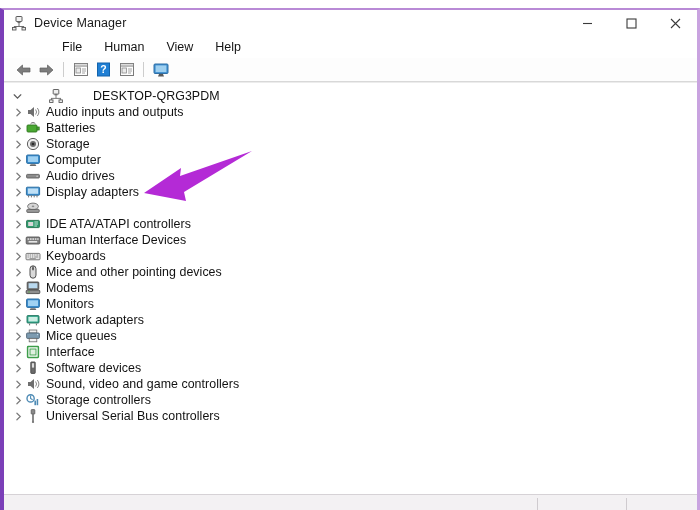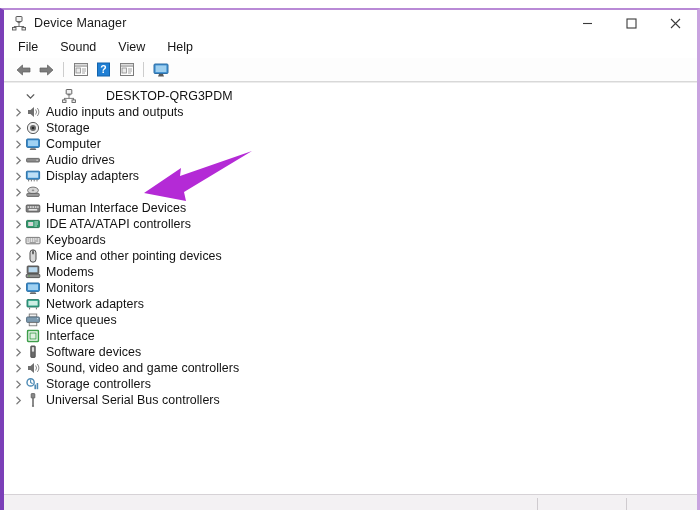--- a/index.html
+++ b/index.html
@@ -46,20 +46,21 @@
     color: #3a3a3a;
   }
   .wbtn svg { display: block; }
   
   #menubar {
     height: 22px;
     display: flex;
     align-items: center;
     padding-left: 8px;
     background: #ffffff;
+    margin-left: 44px;
   }
   .menu-item {
     font-size: 12.5px;
     color: #151515;
     padding: 2px 10px 2px 6px;
     margin-right: 6px;
     white-space: nowrap;
   }
   
   #toolbar {
@@ -88,21 +89,21 @@
     border-top: 1px solid #ececec;
     padding-top: 5px;
     overflow: hidden;
   }
   .row {
     height: 16px;
     display: flex;
     align-items: center;
     white-space: nowrap;
   }
-  .row.root { padding-left: 20px; gap: 24px; }
+  .row.root { padding-left: 7px; gap: 24px; }
   .row.child { padding-left: 8px; }
   .chev {
     width: 13px; height: 16px;
     display: flex; align-items: center; justify-content: center;
     color: #767676;
     flex: none;
   }
   .chev svg { display:block; }
   .ticon {
     width: 16px; height: 16px;
@@ -174,21 +175,21 @@
       <div class="wbtn">
         <svg width="11" height="11" viewBox="0 0 11 11">
             <path d="M1 1 L10 10 M10 1 L1 10" stroke="#3a3a3a" stroke-width="1.1"></path>
           </svg>
       </div>
     </div>
   </div>
 
   <div id="menubar">
     <div class="menu-item">File</div>
-    <div class="menu-item">Sound</div>
+    <div class="menu-item">Human</div>
     <div class="menu-item">View</div>
     <div class="menu-item">Help</div>
   </div>
 
   <div id="toolbar">
     <div class="tb">
       <svg width="17" height="14" viewBox="0 0 17 14">
         <path d="M7.5 2 L2 7 L7.5 12 V9 H15 V5 H7.5 Z" fill="#7d7d7d" stroke="#5e5e5e" stroke-width=".7" stroke-linejoin="round"></path>
       </svg>
     </div>
@@ -258,20 +259,35 @@
         </span>
       <span class="ticon">
         <svg width="16" height="16" viewBox="0 0 16 16">
             <path d="M3 6 H5.5 L9 3 V13 L5.5 10 H3 Z" fill="#6f6f6f"></path>
             <path d="M10.6 5.5 a4 4 0 0 1 0 5 M12.3 4 a6.4 6.4 0 0 1 0 8" fill="none" stroke="#8a8a8a" stroke-width="1"></path>
           </svg>
       </span>
       <span class="tlabel">Audio inputs and outputs</span>
     </div>
 
+    <div class="row child">
+      <span class="chev">
+          <svg width="9" height="9" viewBox="0 0 9 9">
+            <path d="M2.9 1.2 L6.3 4.5 L2.9 7.8" fill="none" stroke="#7a7a7a" stroke-width="1.2" stroke-linecap="round"></path>
+          </svg>
+        </span>
+      <span class="ticon">
+        <svg width="16" height="16" viewBox="0 0 16 16">
+            <rect x="2" y="5" width="10" height="7" rx="1" fill="#4aa832" stroke="#2f7720" stroke-width=".9"></rect>
+            <rect x="12.2" y="7" width="2" height="3" fill="#4aa832" stroke="#2f7720" stroke-width=".8"></rect>
+            <path d="M5.5 4 a3 3 0 0 1 5 0" fill="none" stroke="#5a5a5a" stroke-width="1"></path>
+          </svg>
+      </span>
+      <span class="tlabel">Batteries</span>
+    </div>
 
     <div class="row child">
       <span class="chev">
           <svg width="9" height="9" viewBox="0 0 9 9">
             <path d="M2.9 1.2 L6.3 4.5 L2.9 7.8" fill="none" stroke="#7a7a7a" stroke-width="1.2" stroke-linecap="round"></path>
           </svg>
         </span>
       <span class="ticon">
         <svg width="16" height="16" viewBox="0 0 16 16">
             <circle cx="8" cy="8" r="5.6" fill="#efefef" stroke="#5e5e5e" stroke-width="1"></circle>
@@ -335,20 +351,36 @@
             <path d="M2.9 1.2 L6.3 4.5 L2.9 7.8" fill="none" stroke="#7a7a7a" stroke-width="1.2" stroke-linecap="round"></path>
           </svg>
         </span>
       <span class="ticon">
         <svg width="16" height="16" viewBox="0 0 16 16">
             <ellipse cx="8" cy="6.4" rx="5.4" ry="3.3" fill="#d6d6d6" stroke="#6a6a6a" stroke-width=".9"></ellipse>
             <ellipse cx="8" cy="6.4" rx="1.3" ry=".8" fill="#8d8d8d"></ellipse>
             <rect x="1.8" y="9.4" width="12.4" height="3" rx=".7" fill="#9a9a9a" stroke="#5e5e5e" stroke-width=".9"></rect>
           </svg>
       </span>
+    </div>
+
+    <div class="row child">
+      <span class="chev">
+          <svg width="9" height="9" viewBox="0 0 9 9">
+            <path d="M2.9 1.2 L6.3 4.5 L2.9 7.8" fill="none" stroke="#7a7a7a" stroke-width="1.2" stroke-linecap="round"></path>
+          </svg>
+        </span>
+      <span class="ticon">
+        <svg width="16" height="16" viewBox="0 0 16 16">
+            <rect x="1.6" y="4.4" width="12.8" height="7.2" rx=".8" fill="#2e9c6e" stroke="#1f6e4c" stroke-width=".9"></rect>
+            <rect x="3.2" y="6" width="5" height="4" fill="#d8d8d8"></rect>
+            <path d="M9.4 6 H13 M9.4 8 H13 M9.4 10 H12" stroke="#cfe8dd" stroke-width=".9"></path>
+          </svg>
+      </span>
+      <span class="tlabel">IDE ATA/ATAPI controllers</span>
     </div>
 
     <div class="row child">
       <span class="chev">
           <svg width="9" height="9" viewBox="0 0 9 9">
             <path d="M2.9 1.2 L6.3 4.5 L2.9 7.8" fill="none" stroke="#7a7a7a" stroke-width="1.2" stroke-linecap="round"></path>
           </svg>
         </span>
       <span class="ticon">
         <svg width="16" height="16" viewBox="0 0 16 16">
@@ -365,36 +397,20 @@
     </div>
 
     <div class="row child">
       <span class="chev">
           <svg width="9" height="9" viewBox="0 0 9 9">
             <path d="M2.9 1.2 L6.3 4.5 L2.9 7.8" fill="none" stroke="#7a7a7a" stroke-width="1.2" stroke-linecap="round"></path>
           </svg>
         </span>
       <span class="ticon">
         <svg width="16" height="16" viewBox="0 0 16 16">
-            <rect x="1.6" y="4.4" width="12.8" height="7.2" rx=".8" fill="#2e9c6e" stroke="#1f6e4c" stroke-width=".9"></rect>
-            <rect x="3.2" y="6" width="5" height="4" fill="#d8d8d8"></rect>
-            <path d="M9.4 6 H13 M9.4 8 H13 M9.4 10 H12" stroke="#cfe8dd" stroke-width=".9"></path>
-          </svg>
-      </span>
-      <span class="tlabel">IDE ATA/ATAPI controllers</span>
-    </div>
-
-    <div class="row child">
-      <span class="chev">
-          <svg width="9" height="9" viewBox="0 0 9 9">
-            <path d="M2.9 1.2 L6.3 4.5 L2.9 7.8" fill="none" stroke="#7a7a7a" stroke-width="1.2" stroke-linecap="round"></path>
-          </svg>
-        </span>
-      <span class="ticon">
-        <svg width="16" height="16" viewBox="0 0 16 16">
             <rect x="1" y="5.4" width="14" height="6.4" rx=".9" fill="#e4e4e4" stroke="#6e6e6e" stroke-width=".9"></rect>
             <path d="M2.6 7 H3.8 M4.8 7 H6 M7 7 H8.2 M9.2 7 H10.4 M11.4 7 H13.2 M2.6 9 H3.8 M4.8 9 H6 M7 9 H8.2 M9.2 9 H13.2 M4.6 10.7 H10.8" stroke="#8d8d8d" stroke-width="1"></path>
           </svg>
       </span>
       <span class="tlabel">Keyboards</span>
     </div>
 
     <div class="row child">
       <span class="chev">
           <svg width="9" height="9" viewBox="0 0 9 9">

